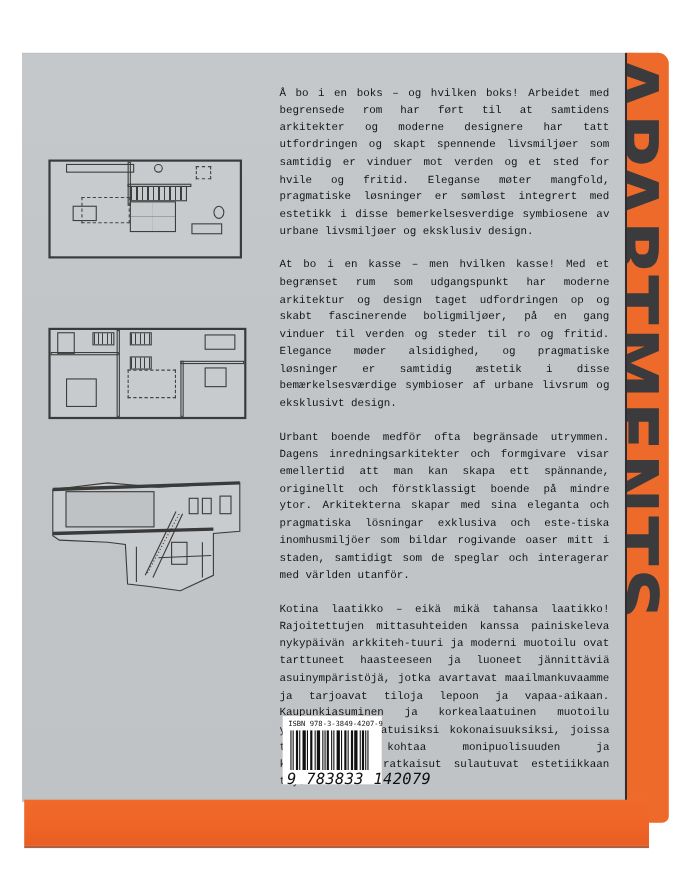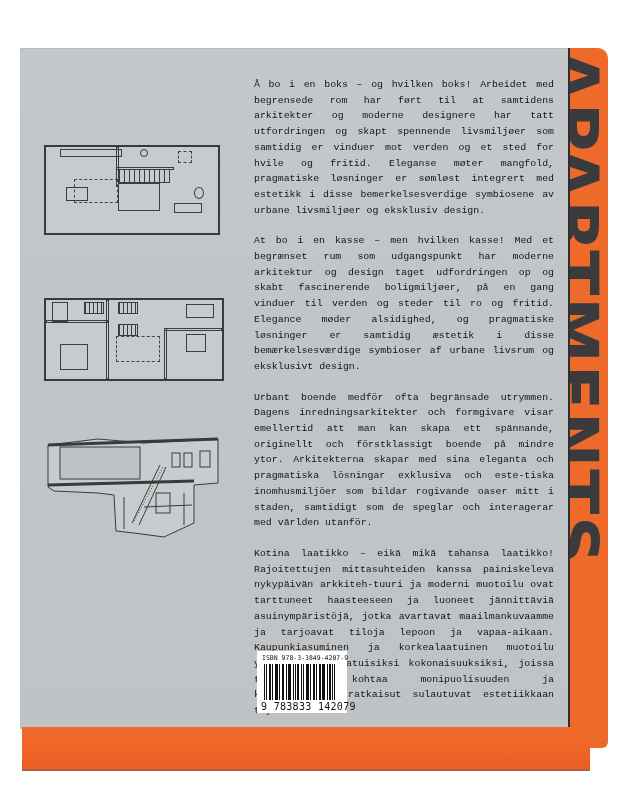--- a/index.html
+++ b/index.html
@@ -36,21 +36,21 @@
   .plan2 { left:24px; top:249px; width:176px; height:79px; }
   .plan .r { position:absolute; border:1px solid #3d3d3d; }
   .plan .d { position:absolute; border:1px dashed #444; }
   .iso { position:absolute; left:24px; top:388px; width:180px; height:108px; }
   .barcode {
     position:absolute; left:237px; top:602px; width:90px; height:62px; background:#ffffff;
   }
   .isbn-text { position:absolute; left:5px; top:3px; font-family:"DejaVu Sans Mono", monospace; font-size:6.5px; color:#111; white-space:nowrap; }
   .bars { position:absolute; left:7px; top:13px; width:78px; height:36px; display:flex; gap:0; }
   .bars span { display:block; height:100%; background:#111; }
-  .ean-text { position:absolute; left:4px; top:50px; font-family:"DejaVu Sans Mono", monospace; font-size:10px; color:#111; white-space:nowrap; letter-spacing:0.3px; }
+  .ean-text { position:absolute; left:4px; top:50px; font-family:"DejaVu Sans Mono", monospace; font-size:14px; color:#111; white-space:nowrap; letter-spacing:0.3px;font-style:italic; }
 </style>
 </head>
 <body>
 
 <div class="book">
   <div class="cover">
 
     <div class="plan plan1">
       <div class="r" style="left:70px;top:0;width:1px;height:38px;"></div>
       <div class="r" style="left:70px;top:20px;width:56px;height:1px;"></div>

